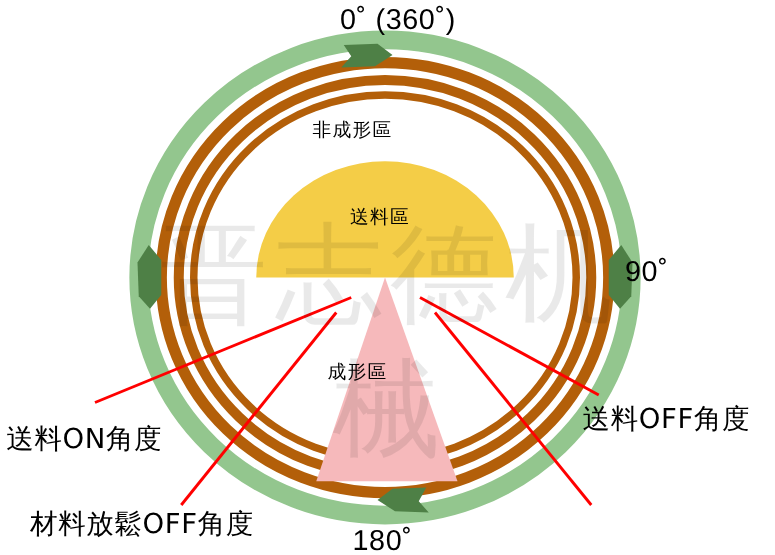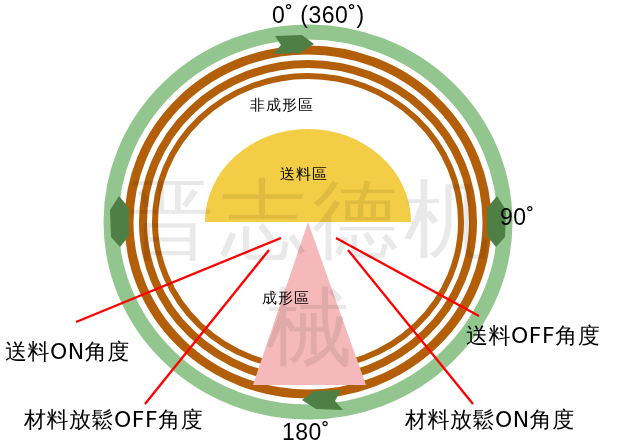--- a/index.html
+++ b/index.html
@@ -113,15 +113,14 @@
     <span>180˚</span>
   </div>
 
   <div class="lbl zone" style="left:250px; top:98px;">非成形區</div>
   <div class="lbl zone" style="left:280px; top:167px;">送料區</div>
   <div class="lbl zone" style="left:262px; top:291px;">成形區</div>
 
   <div class="lbl callout" style="left:5px; top:313px;margin-top:28px;">送料ON角度</div>
   <div class="lbl callout" style="left:466px; top:325px;">送料OFF角度</div>
   <div class="lbl callout" style="left:24px; top:409px;">材料放鬆OFF角度</div>
-  <div class="lbl callout" style="left:405px; top:409px;">材料放鬆ON角度</div>
 
 </div>
 
 </body></html>

